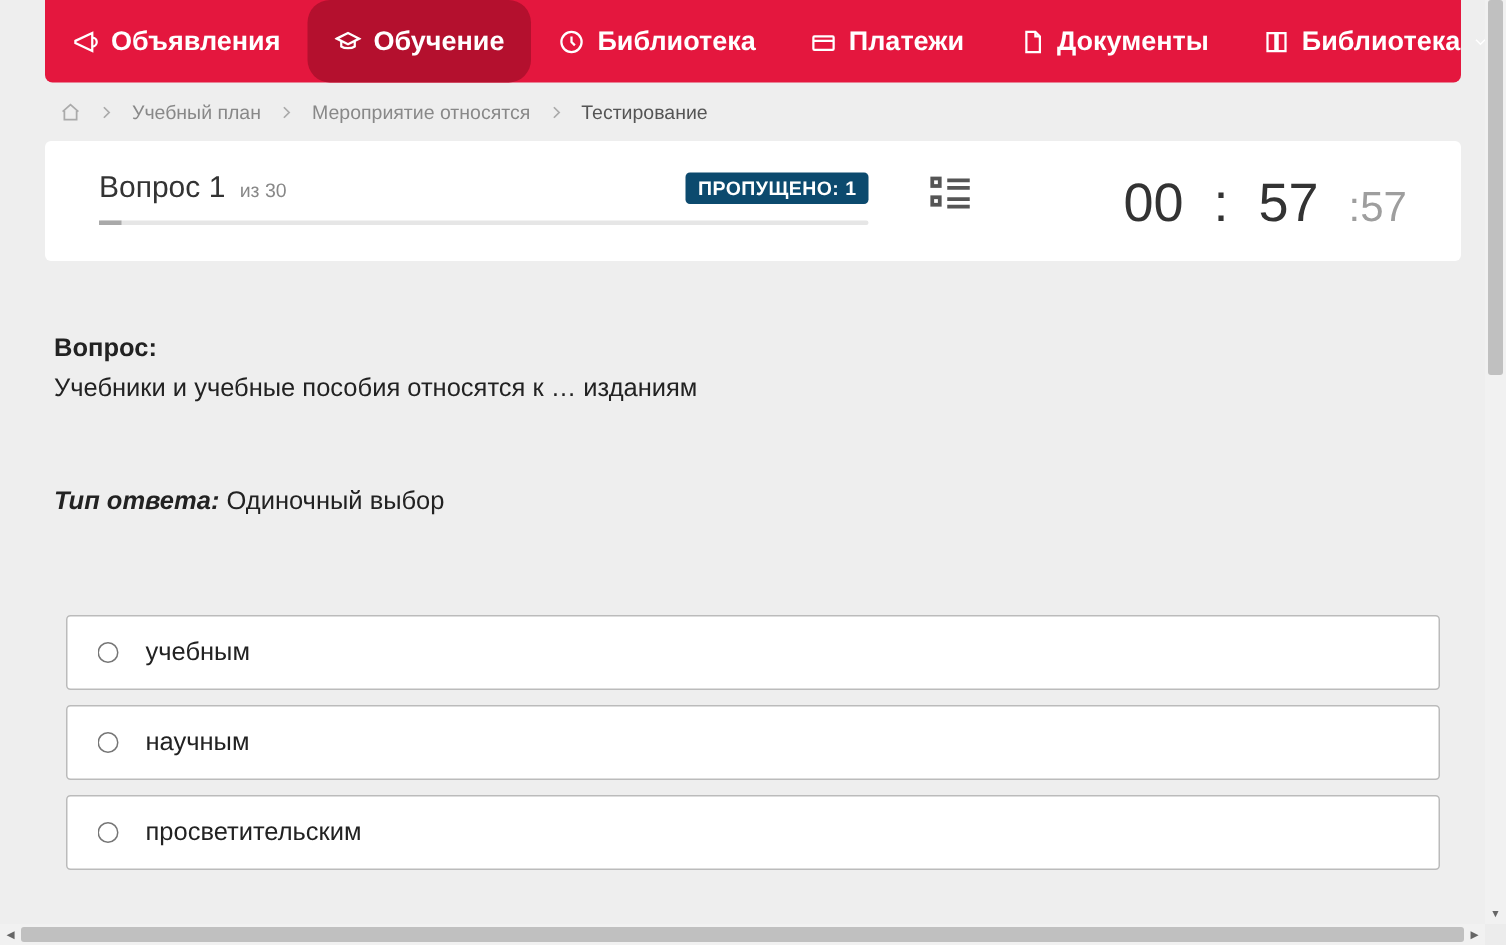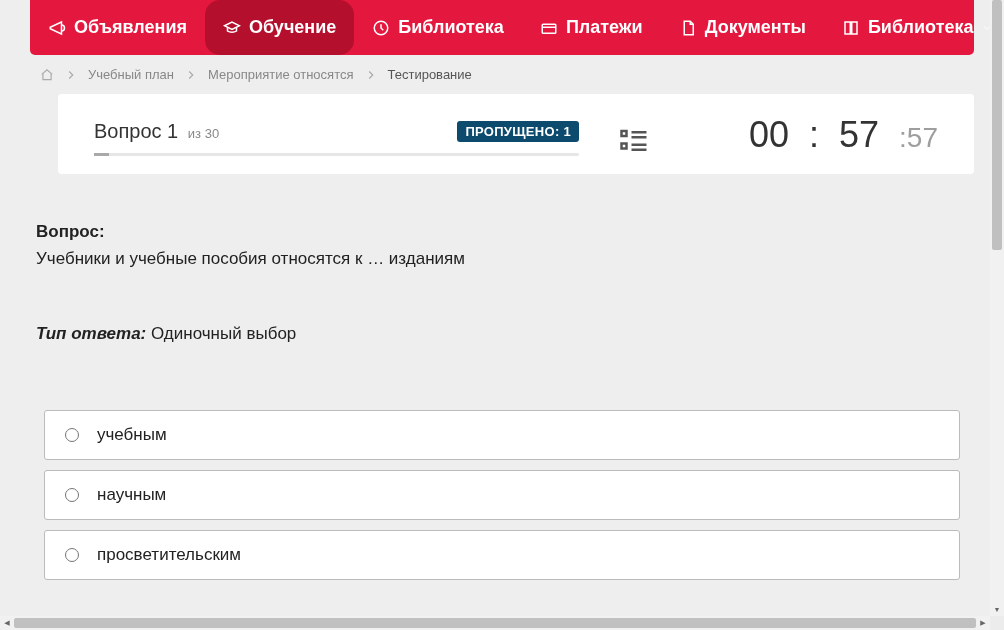--- a/index.html
+++ b/index.html
@@ -64,22 +64,21 @@
       font-size: 28px;
       font-weight: 700;
       margin: 20px 0 30px;
       letter-spacing: 0.2px;
     }
     .panel {
       background: #fff;
       border-radius: 4px;
       padding: 20px 36px 18px;
       display: flex;
-      align-items: flex-end;
-      margin-left: 28px;
+      align-items: flex-start;
     }
     .qwrap { flex: 1; margin-right: 40px; }
     .qhead {
       display: flex;
       align-items: center;
       justify-content: space-between;
       margin-bottom: 10px;
     }
     .qtitle { color:#333; font-size:20px; font-weight:400; }
     .qtitle .of { color:#888; font-size:13px; font-weight:400; margin-left:4px;}

